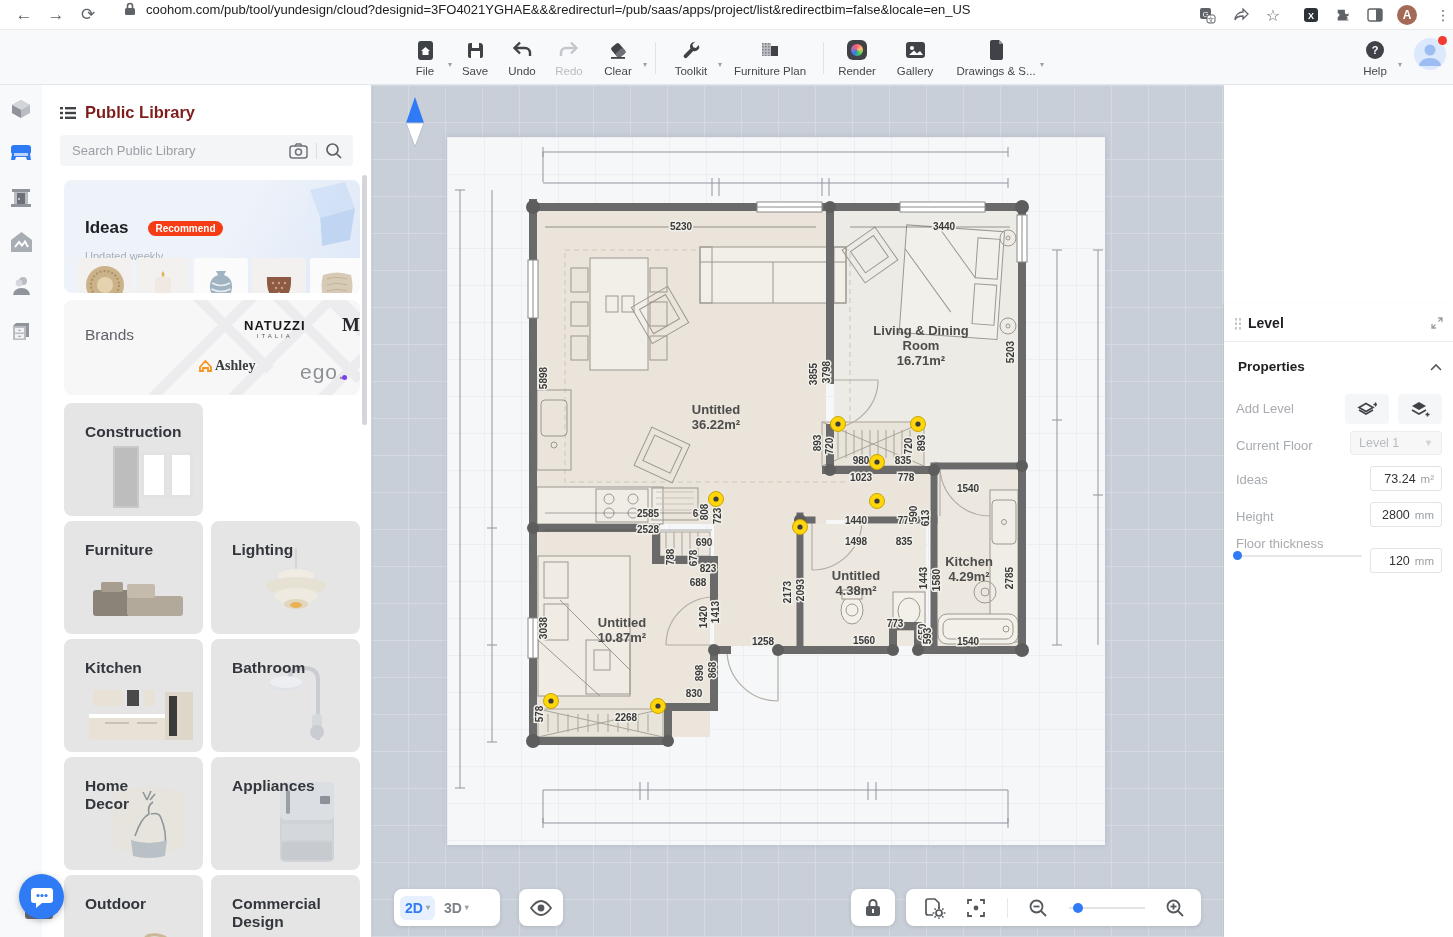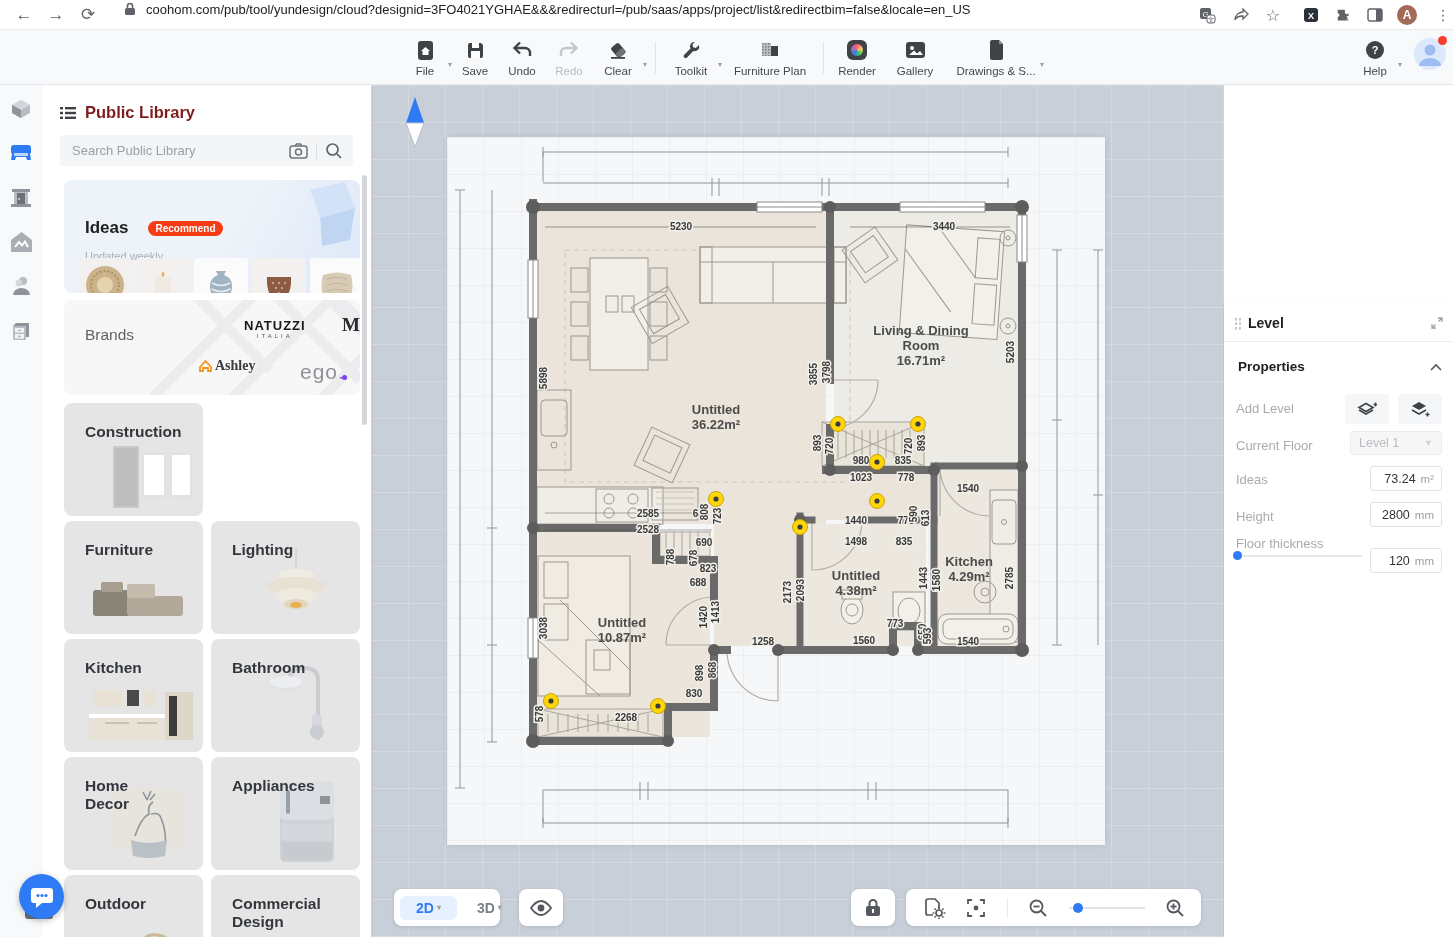--- a/index.html
+++ b/index.html
@@ -55,21 +55,21 @@
     background-image:linear-gradient(#d5dae1 1px,transparent 1px),linear-gradient(90deg,#d5dae1 1px,transparent 1px);
     background-size:37px 37px; }
   #paper { position:absolute; left:76px; top:52px; width:658px; height:708px; background:#f6f7f8;
     background-image:linear-gradient(#eceef1 1px,transparent 1px),linear-gradient(90deg,#eceef1 1px,transparent 1px);
     background-size:37px 37px; box-shadow:0 0 6px rgba(0,0,0,.10); }
   #plan-svg { position:absolute; left:0; top:0; z-index:5; }
   text.dim { font-family:"Liberation Sans",sans-serif; font-size:10px; font-weight:bold; fill:#3a3a3a; paint-order:stroke; stroke:#f1efe9; stroke-width:3px; text-anchor:middle; }
   text.room { font-family:"Liberation Sans",sans-serif; font-size:13px; font-weight:bold; fill:#4c4c4c; text-anchor:middle; }
   .ctl { position:absolute; background:#fff; border-radius:8px; box-shadow:0 1px 4px rgba(0,0,0,.12); display:flex; align-items:center; z-index:20; }
   #view-toggle { left:23px; top:804px; width:106px; height:37px; padding:0 6px; gap:4px; }
-  .vt-btn { display:flex; align-items:center; gap:3px; font-size:14px; font-weight:bold; border-radius:6px; padding:4px 16px; cursor:pointer; }
+  .vt-btn { display:flex; align-items:center; gap:3px; font-size:14px; font-weight:bold; border-radius:6px; padding:4px 5px; cursor:pointer; }
   .vt-2d { color:#2f7bf6; background:#e7f0fe; }
   .vt-3d { color:#7d8288; }
   .vt-caret { font-size:8px; color:#9aa0a6; }
   #eye-btn { left:148px; top:804px; width:44px; height:37px; justify-content:center; cursor:pointer; }
   #lock-btn { left:480px; top:804px; width:44px; height:37px; justify-content:center; cursor:pointer; }
   #zoom-group { left:535px; top:804px; width:295px; height:37px; justify-content:space-between; padding:0 16px; }
   #zoom-slider { width:76px; height:2px; background:#e1e3e6; position:relative; }
   #zoom-knob { position:absolute; left:4px; top:-4px; width:10px; height:10px; border-radius:50%; background:#2f7bf6; }
   .zg-div { width:1px; height:20px; background:#e6e8eb; }
 

